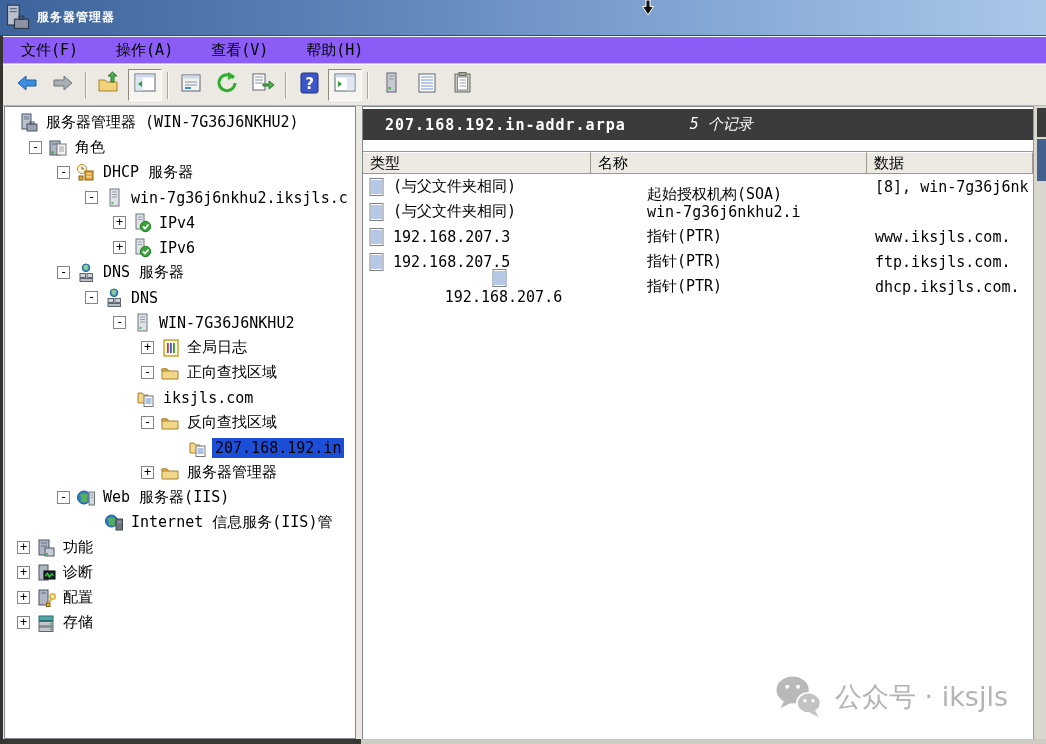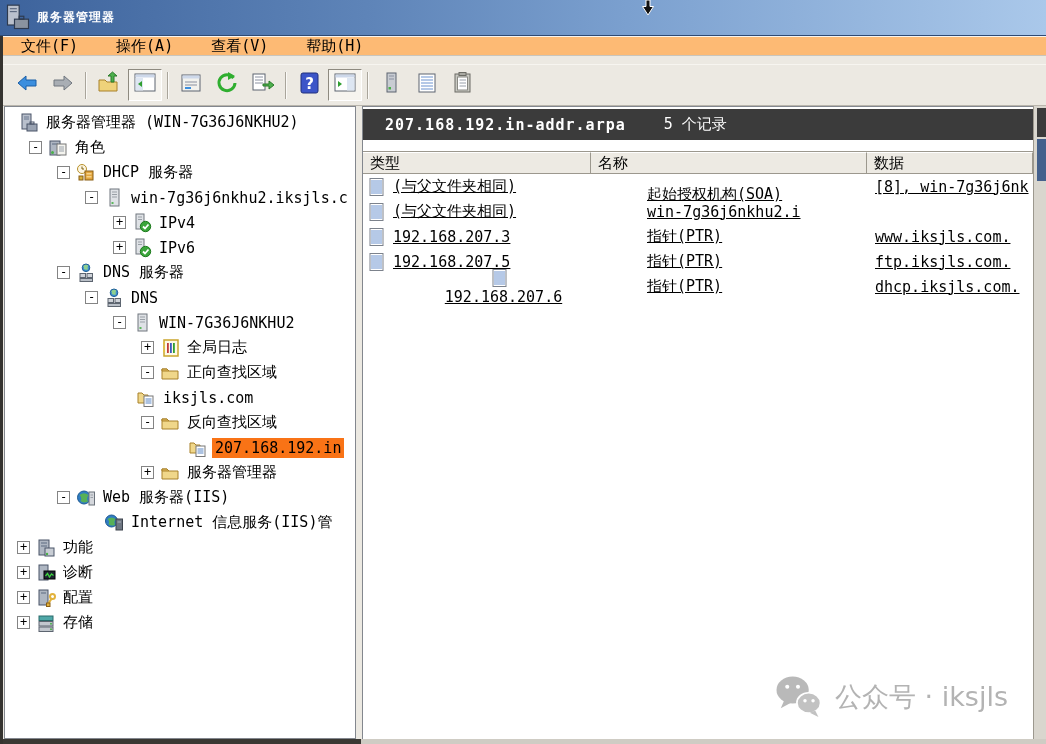--- a/index.html
+++ b/index.html
@@ -15,22 +15,22 @@
     position:absolute;left:0;top:0;right:0;height:36px;
     background:linear-gradient(90deg,#3d639c 0%,#5e84b8 35%,#7ba0cf 60%,#aac8ea 100%);
     border-bottom:1px solid #2f4a73;
     display:flex;align-items:center;padding-left:5px;box-sizing:border-box;
   }
   .titlebar .win-icon{width:26px;height:28px;margin-right:6px;}
   .title-text{color:#fff;font-weight:bold;font-size:12px;letter-spacing:1px;}
 
   
   .menubar{
-    position:absolute;left:3px;right:0;top:36px;height:20px;
-    background:#fdba74;border-top:1px solid #f7f5f0;border-bottom:1px solid #c9c5bc;
+    position:absolute;left:3px;right:0;top:36px;height:28px;
+    background:#8b5cf6;border-top:1px solid #f7f5f0;border-bottom:1px solid #c9c5bc;
     display:flex;align-items:center;padding-left:16px;box-sizing:border-box;font-size:15px;color:#000;
   }
   .menu-item{margin-right:34px;padding:2px 2px;}
 
   
   .toolbar{
     position:absolute;left:3px;right:0;top:64px;height:42px;
     background:#ece9e2;border-top:1px solid #f7f5f0;border-bottom:1px solid #b9b5ac;
     display:flex;align-items:center;padding-left:6px;box-sizing:border-box;
   }
@@ -55,44 +55,44 @@
   }
   .tree-row{height:25px;display:flex;align-items:center;white-space:nowrap;font-size:15px;color:#000;}
   .expander{
     width:13px;height:13px;box-sizing:border-box;border:1px solid #848484;background:#fff;
     font-size:12px;line-height:10px;text-align:center;color:#000;margin-right:6px;flex:0 0 13px;
     font-family:"DejaVu Sans Mono",monospace;
   }
   .tree-spacer{width:19px;flex:0 0 19px;}
   .tree-ico{width:20px;height:20px;margin-right:4px;flex:0 0 20px;}
   .tree-label{padding:1px 3px;}
-  .tree-label.selected{background:#f97316;}
+  .tree-label.selected{background:#1d4ed8;}
 
   
   .splitter{position:absolute;left:353px;top:0;width:6px;bottom:0;background:#ece9e2;}
 
   
   .result-panel{
     position:absolute;left:359px;right:12px;top:0;bottom:-1px;
     background:#fff;border:1px solid #83878e;box-sizing:border-box;
   }
   .zone-bar{
     margin-top:2px;height:31px;background:#3b3b3b;color:#fff;
     display:flex;align-items:center;padding-left:22px;font-size:15px;
   }
   .zone-name{font-weight:bold;letter-spacing:1px;}
-  .zone-count{margin-left:38px;}
+  .zone-count{margin-left:64px;font-style:italic;}
   .table-header{display:flex;height:22px;margin-top:11px;background:#edeae3;border-top:1px solid #9c988e;font-size:15px;}
   .th-cell{
     box-sizing:border-box;padding:1px 0 0 7px;
     border-right:1px solid #9c988e;border-bottom:1px solid #9c988e;border-top:1px solid #ffffff;
     white-space:nowrap;overflow:hidden;
   }
   .record-row{height:25px;display:flex;align-items:center;font-size:15px;white-space:nowrap;}
-  .rc{box-sizing:border-box;overflow:hidden;white-space:nowrap;text-decoration:underline;}
+  .rc{box-sizing:border-box;overflow:hidden;white-space:nowrap;}
   .rc-name{display:flex;align-items:center;padding-left:5px;}
   .rec-ico{width:18px;height:20px;margin-right:7px;flex:0 0 18px;}
   .rc-type{padding-left:8px;}
   .rc-data{padding-left:8px;flex:1;}
 
   
   .right-sliver{position:absolute;right:0;top:0;width:12px;bottom:0;background:#d9d6ce;border-left:1px solid #9c988e;}
   .sliver-dark{position:absolute;left:3px;right:0;top:2px;height:29px;background:#3b3b3b;}
   .sliver-blue{position:absolute;left:3px;right:0;top:33px;height:42px;background:#44608c;}
 

